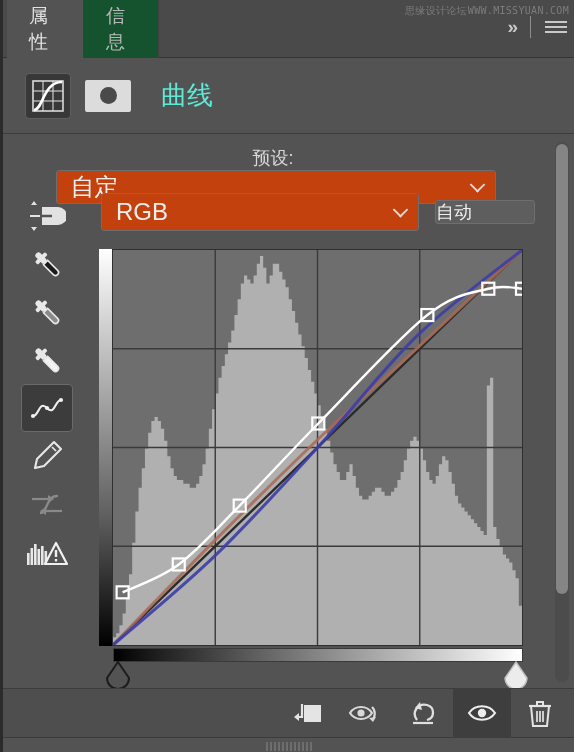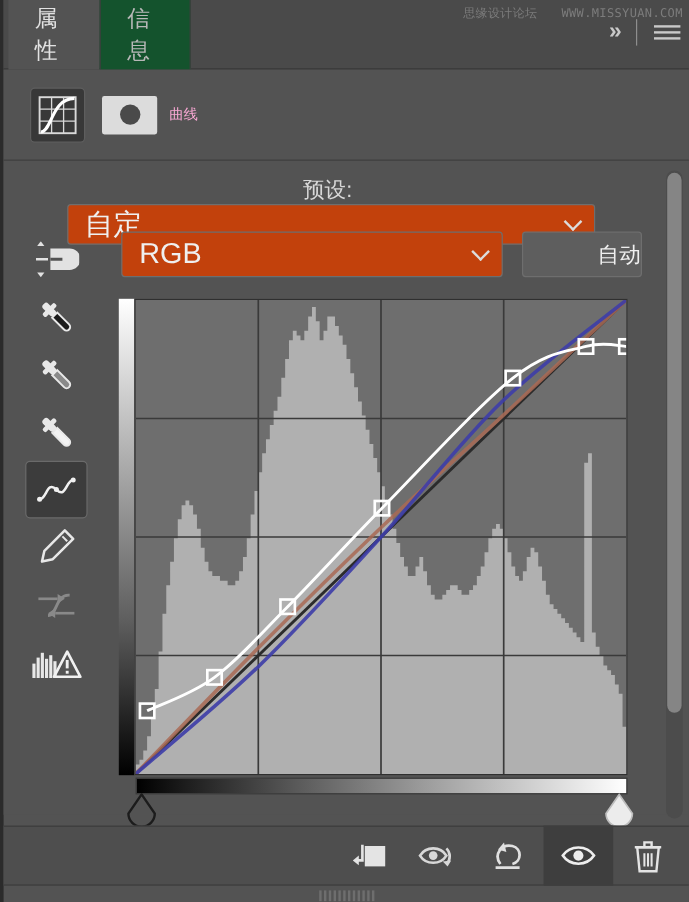--- a/index.html
+++ b/index.html
@@ -42,42 +42,42 @@
   .vdiv { width: 1px; height: 22px; background: #8e8e8e; }
   .hamburger { display: flex; flex-direction: column; gap: 3px; }
   .hamburger span { display:block; width: 22px; height: 2px; background: #c9c9c9; }
 
   .watermark {
     position: absolute; right: 8px; top: 4px;
     font-size: 10px; color: #7c7c7c; letter-spacing: 0.3px;
     font-family: "DejaVu Sans Mono", monospace;
     white-space: nowrap;
   }
-  .watermark .cn { font-family: Liberation Sans, sans-serif; margin-right: 20px; }
+  .watermark .cn { font-family: Liberation Sans, sans-serif; margin-right: 1px; }
 
   
   .layerhead {
     position: absolute; left: 0; top: 58px; width: 574px; height: 76px;
     background: #535353;
     display: flex; align-items: center;
     border-bottom: 1px solid #3c3c3c;
   }
   .adj-icon {
     margin-left: 22px;
     width: 46px; height: 46px; background: #383838;
     border: 1px solid #5e5e5e; border-radius: 4px;
     display: flex; align-items: center; justify-content: center;
   }
   .mask-thumb {
     margin-left: 14px;
     width: 46px; height: 32px; background: #dcdcdc; border-radius: 2px;
     display: flex; align-items: center; justify-content: center;
   }
   .mask-thumb .dot { width: 17px; height: 17px; border-radius: 50%; background: #4a4a4a; }
-  .layer-title { margin-left: 10px; font-size: 12px; color: #f9a8d4; }
+  .layer-title { margin-left: 30px; font-size: 26px; color: #5eead4; }
 
   
   .panelbody { position: absolute; left: 0; top: 134px; width: 574px; height: 545px; background:#535353; }
 
   .preset-row {
     position: absolute; left: 0; top: 12px; width: 545px; height: 38px;
     display: flex; align-items: center; flex-direction: column;
   }
   .preset-label { margin-left: 20px; width: 66px; font-size: 18px; color: #d8d8d8; }
   .combo {
@@ -94,24 +94,24 @@
     transform: translateY(-70%) rotate(45deg);
   }
   #preset-combo { width: 440px; }
 
   .channel-row {
     position: absolute; left: 0; top: 58px; width: 545px; height: 40px;
     display: flex; align-items: center;
   }
   #channel-combo { width: 318px; margin-left: 98px; }
   .auto-btn {
-    margin-left: 16px; width: 100px; height: 38px;
+    margin-left: 16px; width: 100px; height: 24px;
     background: #5e5e5e; border: 1px solid #6e6e6e; border-radius: 3px;
     color: #efefef; font-size: 18px;
-    display: flex; align-items: center; justify-content: flex-end;
+    display: flex; align-items: center; justify-content: flex-start;
   }
 
   
   .toolrail {
     position: absolute; left: 18px; top: 58px; width: 58px;
   }
   .toolbtn {
     width: 52px; height: 48px; margin-bottom: 0px;
     display: flex; align-items: center; justify-content: center;
     border-radius: 4px;

